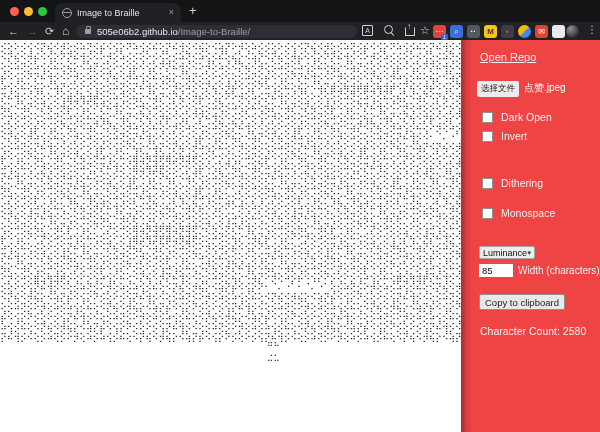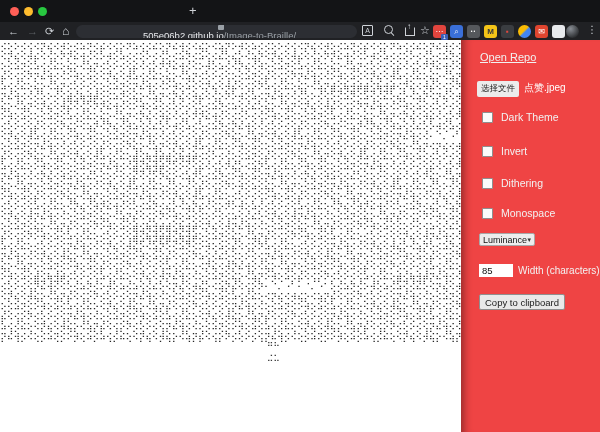--- a/index.html
+++ b/index.html
@@ -17,21 +17,21 @@
   .favicon::after{content:"";position:absolute;left:0;right:0;top:3px;height:1px;background:#9aa0a6;}
   .tab-title{font-size:9px;color:#e2e4e8;margin-left:5px;flex:1;white-space:nowrap;overflow:hidden;}
   .tab-close{color:#9aa0a6;font-size:9px;line-height:9px;margin-left:4px;}
   .newtab{position:absolute;left:189px;top:3px;color:#cfd2d6;font-size:13px;}
 
   .toolbar{position:absolute;left:0;top:22px;width:600px;height:18px;background:#202124;}
   .navic{position:absolute;top:2px;font-size:11px;line-height:14px;color:#cfd3d8;}
   .navic.back{left:8px}.navic.fwd{left:27px;color:#5c6064}.navic.reload{left:45px}.navic.home{left:62px;font-size:12px;}
 
   .pill{position:absolute;left:76px;top:2.5px;width:281px;height:13px;background:#2c2e33;
-        border-radius:7px;display:flex;align-items:center;overflow:hidden;flex-direction:column;}
+        border-radius:7px;display:flex;align-items:center;overflow:hidden;}
   .lock{width:6px;height:5px;background:#9aa0a6;border-radius:1px;margin-left:9px;position:relative;flex:none;}
   .lock::before{content:"";position:absolute;top:-3px;left:0.5px;width:3px;height:3px;
         border:1px solid #9aa0a6;border-bottom:none;border-radius:2px 2px 0 0;}
   .url{font-size:9.5px;margin-left:6px;white-space:nowrap;}
   .url .domain{color:#e8eaed;}
   .url .path{color:#9aa0a6;}
 
   .omni-ic{position:absolute;top:3px;color:#cfd3d8;}
   .translate{left:362px;width:9px;height:9px;border:1px solid #cfd3d8;border-radius:1px;
              font-size:7px;line-height:9px;text-align:center;}
@@ -63,24 +63,24 @@
 
   
   .sidebar{position:absolute;left:461px;top:40px;width:139px;height:392px;background:#ef4444;
            box-shadow:inset 10px 0 10px -8px rgba(0,0,0,.45);}
   .open-repo{position:absolute;left:19px;top:11px;font-size:11px;color:#f2f2f2;text-decoration:underline;}
   .file-row{position:absolute;left:16px;top:41px;display:flex;align-items:flex-start;white-space:nowrap;}
   .file-btn{font-family:"Liberation Sans",sans-serif;font-size:8.5px;background:#ececec;color:#1a1a1a;
             border:none;border-radius:2px;padding:2px 4px;}
   .file-name{font-size:10px;color:#fff;margin-left:5px;}
   .chk-row{position:absolute;left:21px;display:flex;align-items:center;}
-  .chk-row.c0{top:71px}.chk-row.c1{top:105px}.chk-row.c2{top:137px}.chk-row.c3{top:167px}
+  .chk-row.c0{top:71px}.chk-row.c1{top:90px}.chk-row.c2{top:137px}.chk-row.c3{top:167px}
   .chk{width:9px;height:9px;background:#fbfbfb;border:1px solid #8f8f8f;border-radius:1px;flex:none;}
   .chk-lbl{font-size:10.5px;color:#f2f2f2;margin-left:8px;white-space:nowrap;}
-  .mode-select{position:absolute;left:18px;top:193px;width:56px;height:13px;background:#ededed;
+  .mode-select{position:absolute;left:18px;top:206px;width:56px;height:13px;background:#ededed;
             border:1px solid #a8a8a8;border-radius:2px;display:flex;align-items:center;
             justify-content:space-between;padding:0 3px;box-sizing:border-box;}
   .mode-select .val{font-size:9px;color:#111;}
   .mode-select .chev{font-size:7px;color:#333;}
   .width-row{position:absolute;left:18px;top:224px;display:flex;align-items:center;white-space:nowrap;}
   .width-input{width:34px;height:13px;border:none;background:#fff;font-size:9.5px;padding:0 0 0 3px;
             box-sizing:border-box;font-family:"Liberation Sans",sans-serif;color:#111;}
   .width-lbl{font-size:10px;color:#f2f2f2;margin-left:5px;}
   .copy-btn{position:absolute;left:18px;top:254px;font-family:"Liberation Sans",sans-serif;
             font-size:9.5px;color:#1a1a1a;background:#e9e9e9;border:1px solid #8f8f8f;
@@ -88,20 +88,25 @@
   .char-count{position:absolute;left:19px;top:285px;font-size:10.5px;color:#f5f5f5;white-space:nowrap;}
 </style>
 </head>
 <body>
 
 <div class="tabstrip">
   <span class="tl r" style="background: rgb(255, 95, 87);"></span>
   <span class="tl y" style="background: rgb(254, 188, 46);"></span>
   <span class="tl g" style="background: rgb(40, 200, 64);"></span>
 
+  <div class="tab">
+    <span class="favicon"></span>
+    <span class="tab-title">Image to Braille</span>
+    <span class="tab-close">×</span>
+  </div>
   <span class="newtab">+</span>
 </div>
 
 <div class="toolbar">
   <span class="navic back">←</span>
   <span class="navic fwd">→</span>
   <span class="navic reload">⟳</span>
   <span class="navic home">⌂</span>
 
   <div class="pill">
@@ -184,21 +189,21 @@
 <aside class="sidebar">
   <a class="open-repo" href="#">Open Repo</a>
 
   <div class="file-row">
     <button class="file-btn">选择文件</button>
     <span class="file-name">点赞.jpeg</span>
   </div>
 
   <div class="chk-row c0">
     <span class="chk"></span>
-    <span class="chk-lbl">Dark Theme</span>
+    <span class="chk-lbl">Dark Open</span>
   </div>
   <div class="chk-row c1">
     <span class="chk"></span>
     <span class="chk-lbl">Invert</span>
   </div>
   <div class="chk-row c2">
     <span class="chk"></span>
     <span class="chk-lbl">Dithering</span>
   </div>
   <div class="chk-row c3">
@@ -211,13 +216,14 @@
     <span class="chev">▾</span>
   </div>
 
   <div class="width-row">
     <input class="width-input" type="text" value="85" style="">
     <span class="width-lbl">Width (characters)</span>
   </div>
 
   <button class="copy-btn">Copy to clipboard</button>
 
+  <div class="char-count">Character Count: 2580</div>
 </aside>
 
 </body></html>

